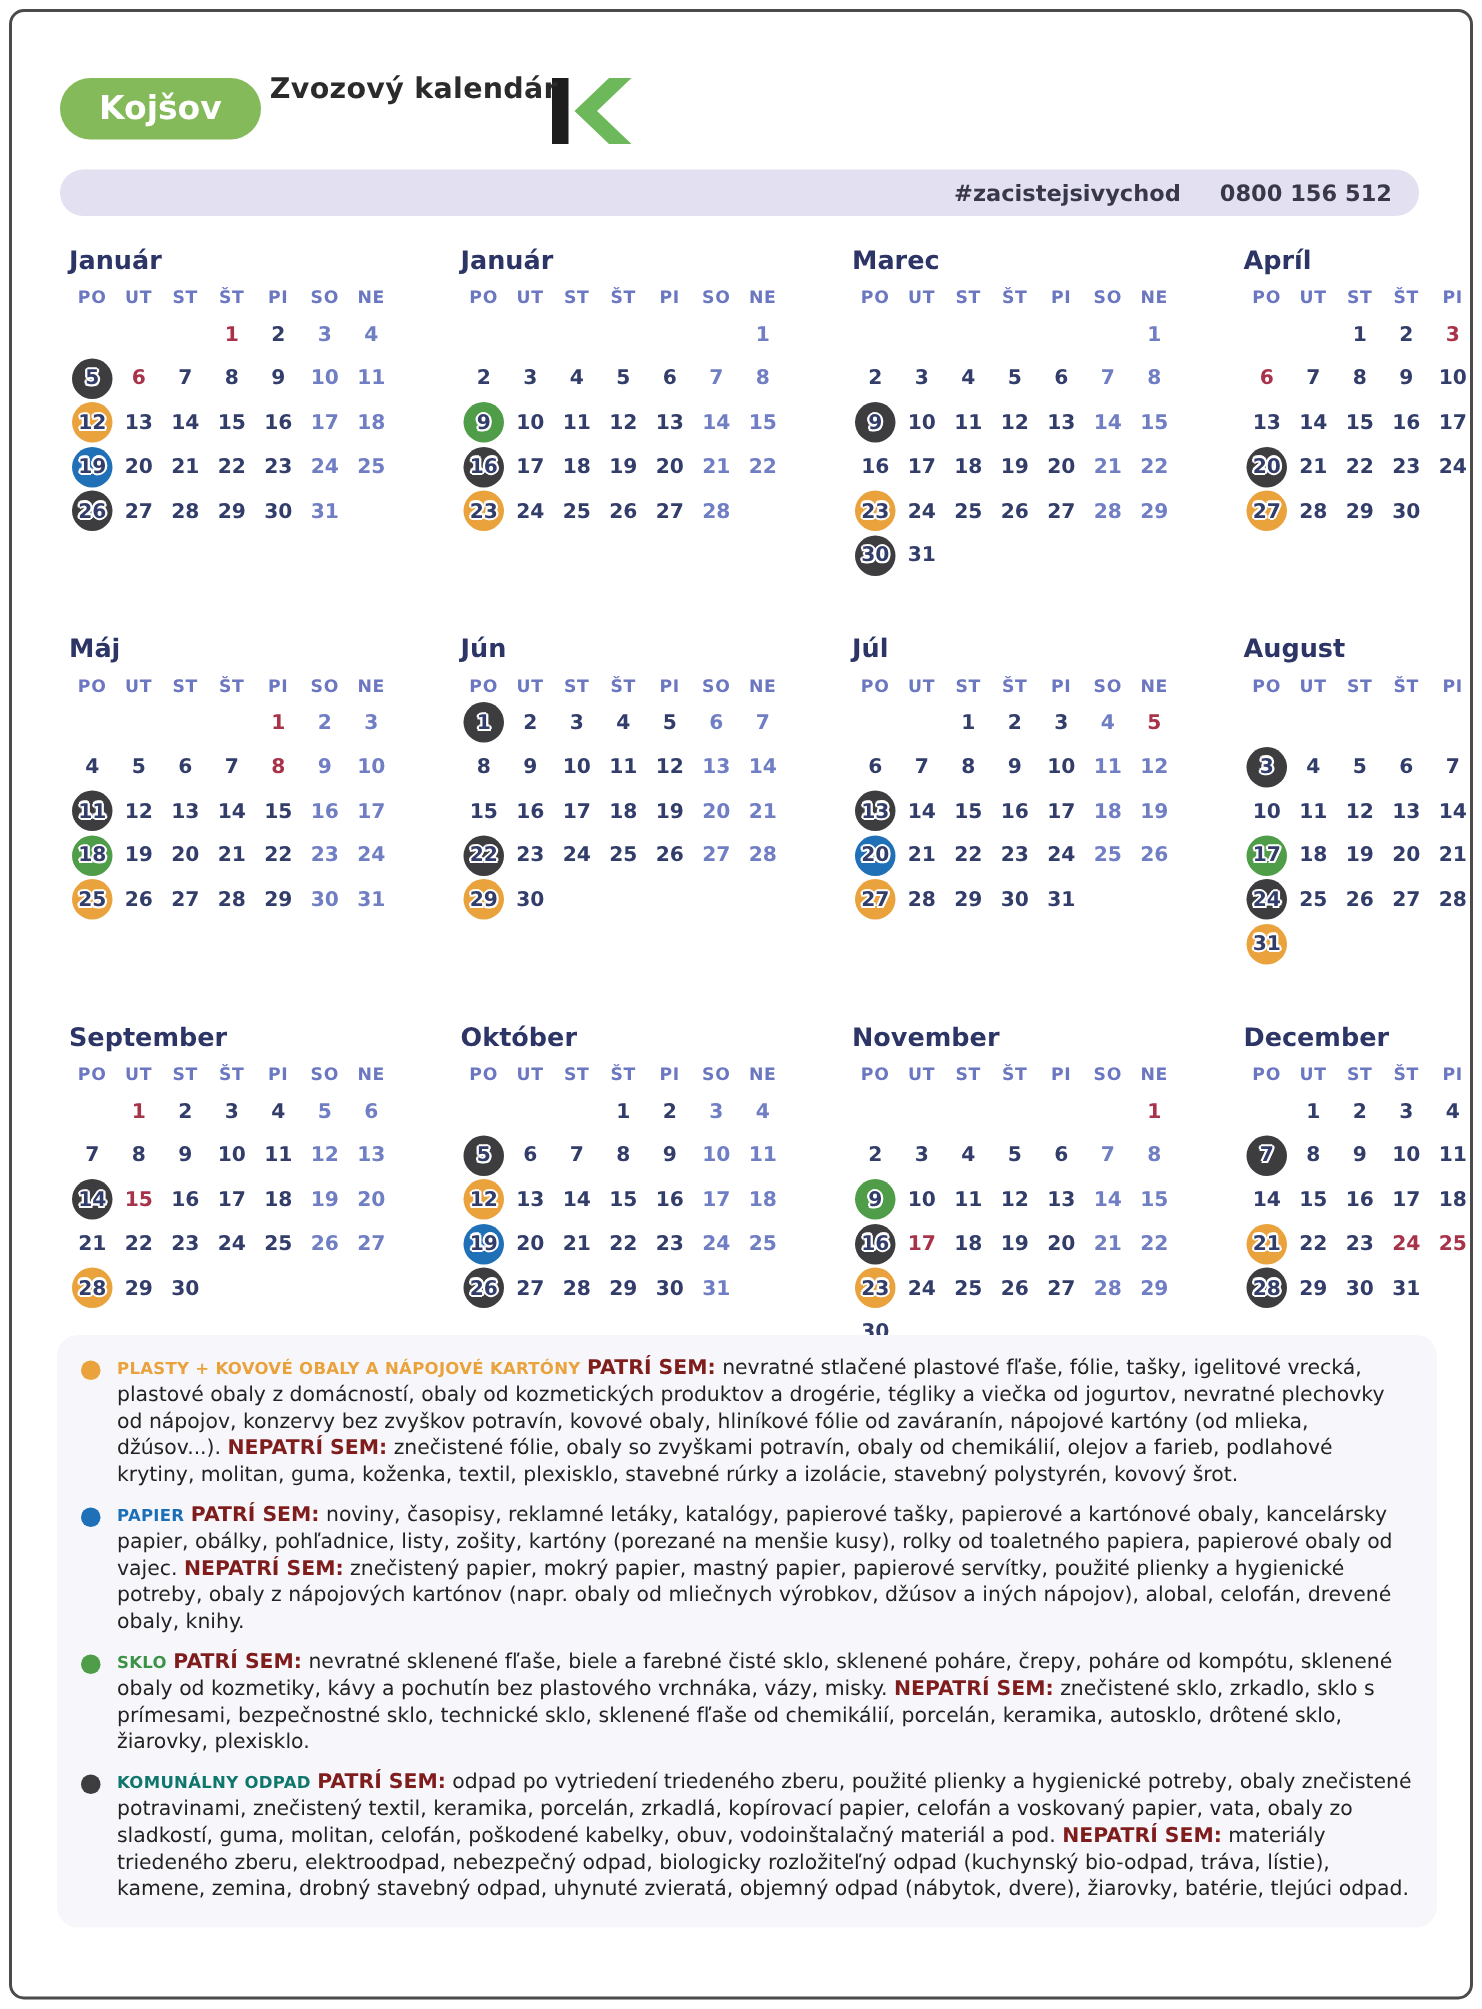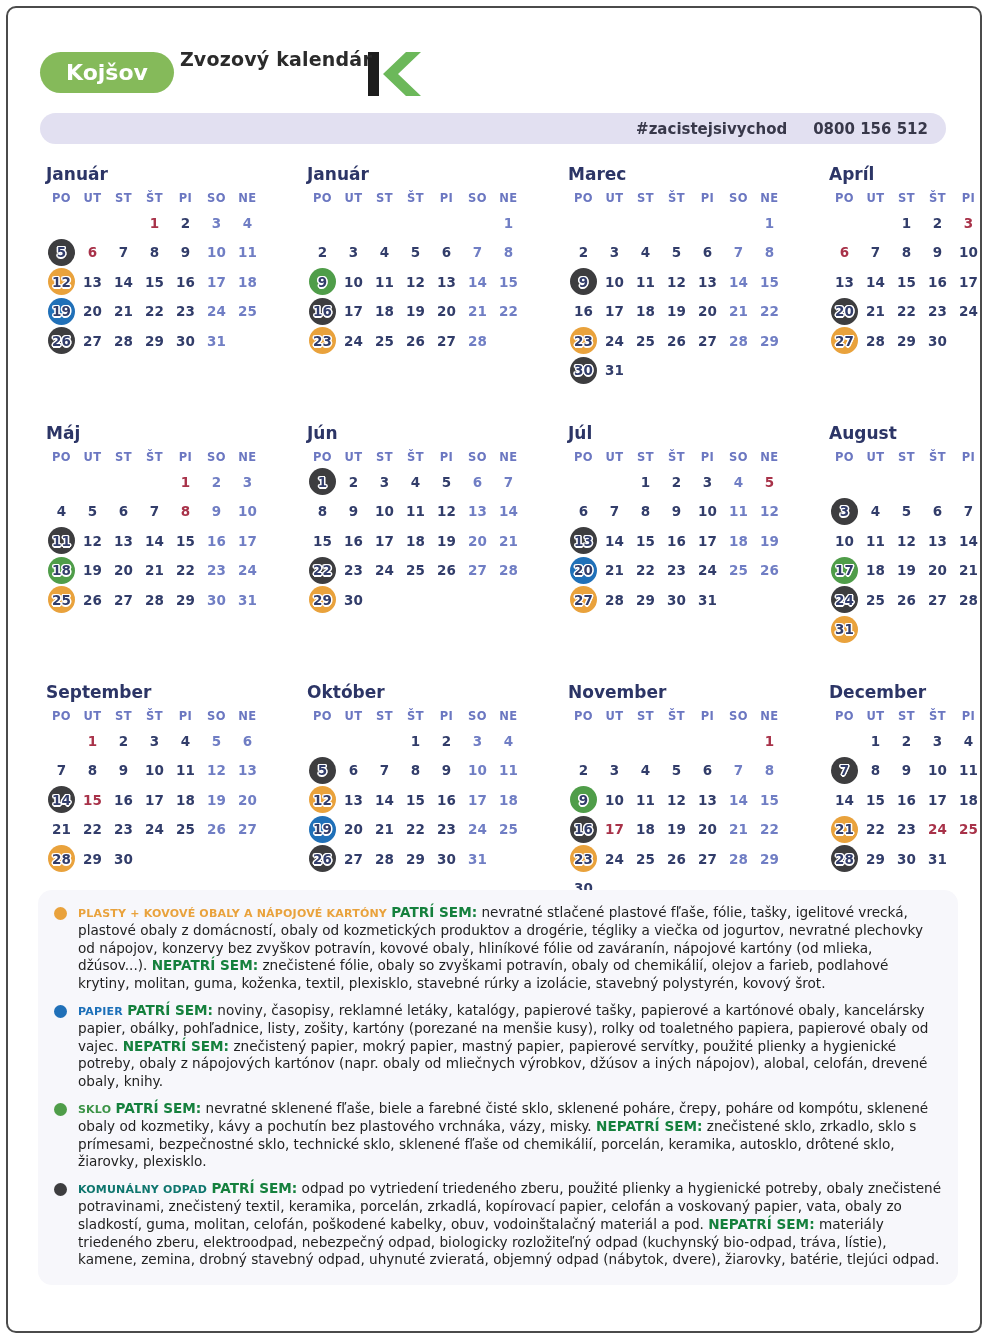--- a/index.html
+++ b/index.html
@@ -55,21 +55,21 @@
   .c-blue{background:var(--circle-blue);}
   .c-green{background:var(--circle-green);}
 
   
   .legend{position:absolute;top:890px;left:38px;right:30px;background:#f7f7fb;border-radius:14px;
     padding:14px 14px 16px 14px;}
   .legend-item{position:relative;padding-left:26px;margin-bottom:9px;font-size:13.6px;line-height:1.31;color:var(--ink);}
   .legend-item:last-child{margin-bottom:0;}
   .legend-item .bullet{position:absolute;left:2px;top:3px;width:13px;height:13px;border-radius:50%;}
   .legend-item .cat-title{font-weight:bold;font-size:11px;letter-spacing:.2px;}
-  .legend-item .seg-label{font-weight:bold;color:#15803d;}
+  .legend-item .seg-label{font-weight:bold;color:#7f1d1d;}
   .t-orange{color:var(--circle-orange);}
   .t-blue{color:#1b6fb8;}
   .t-green{color:#3c9347;}
   .t-black{color:#0f766e;}
 </style>
 </head>
 <body>
 
 <div class="page">
   <div class="frame"></div>

